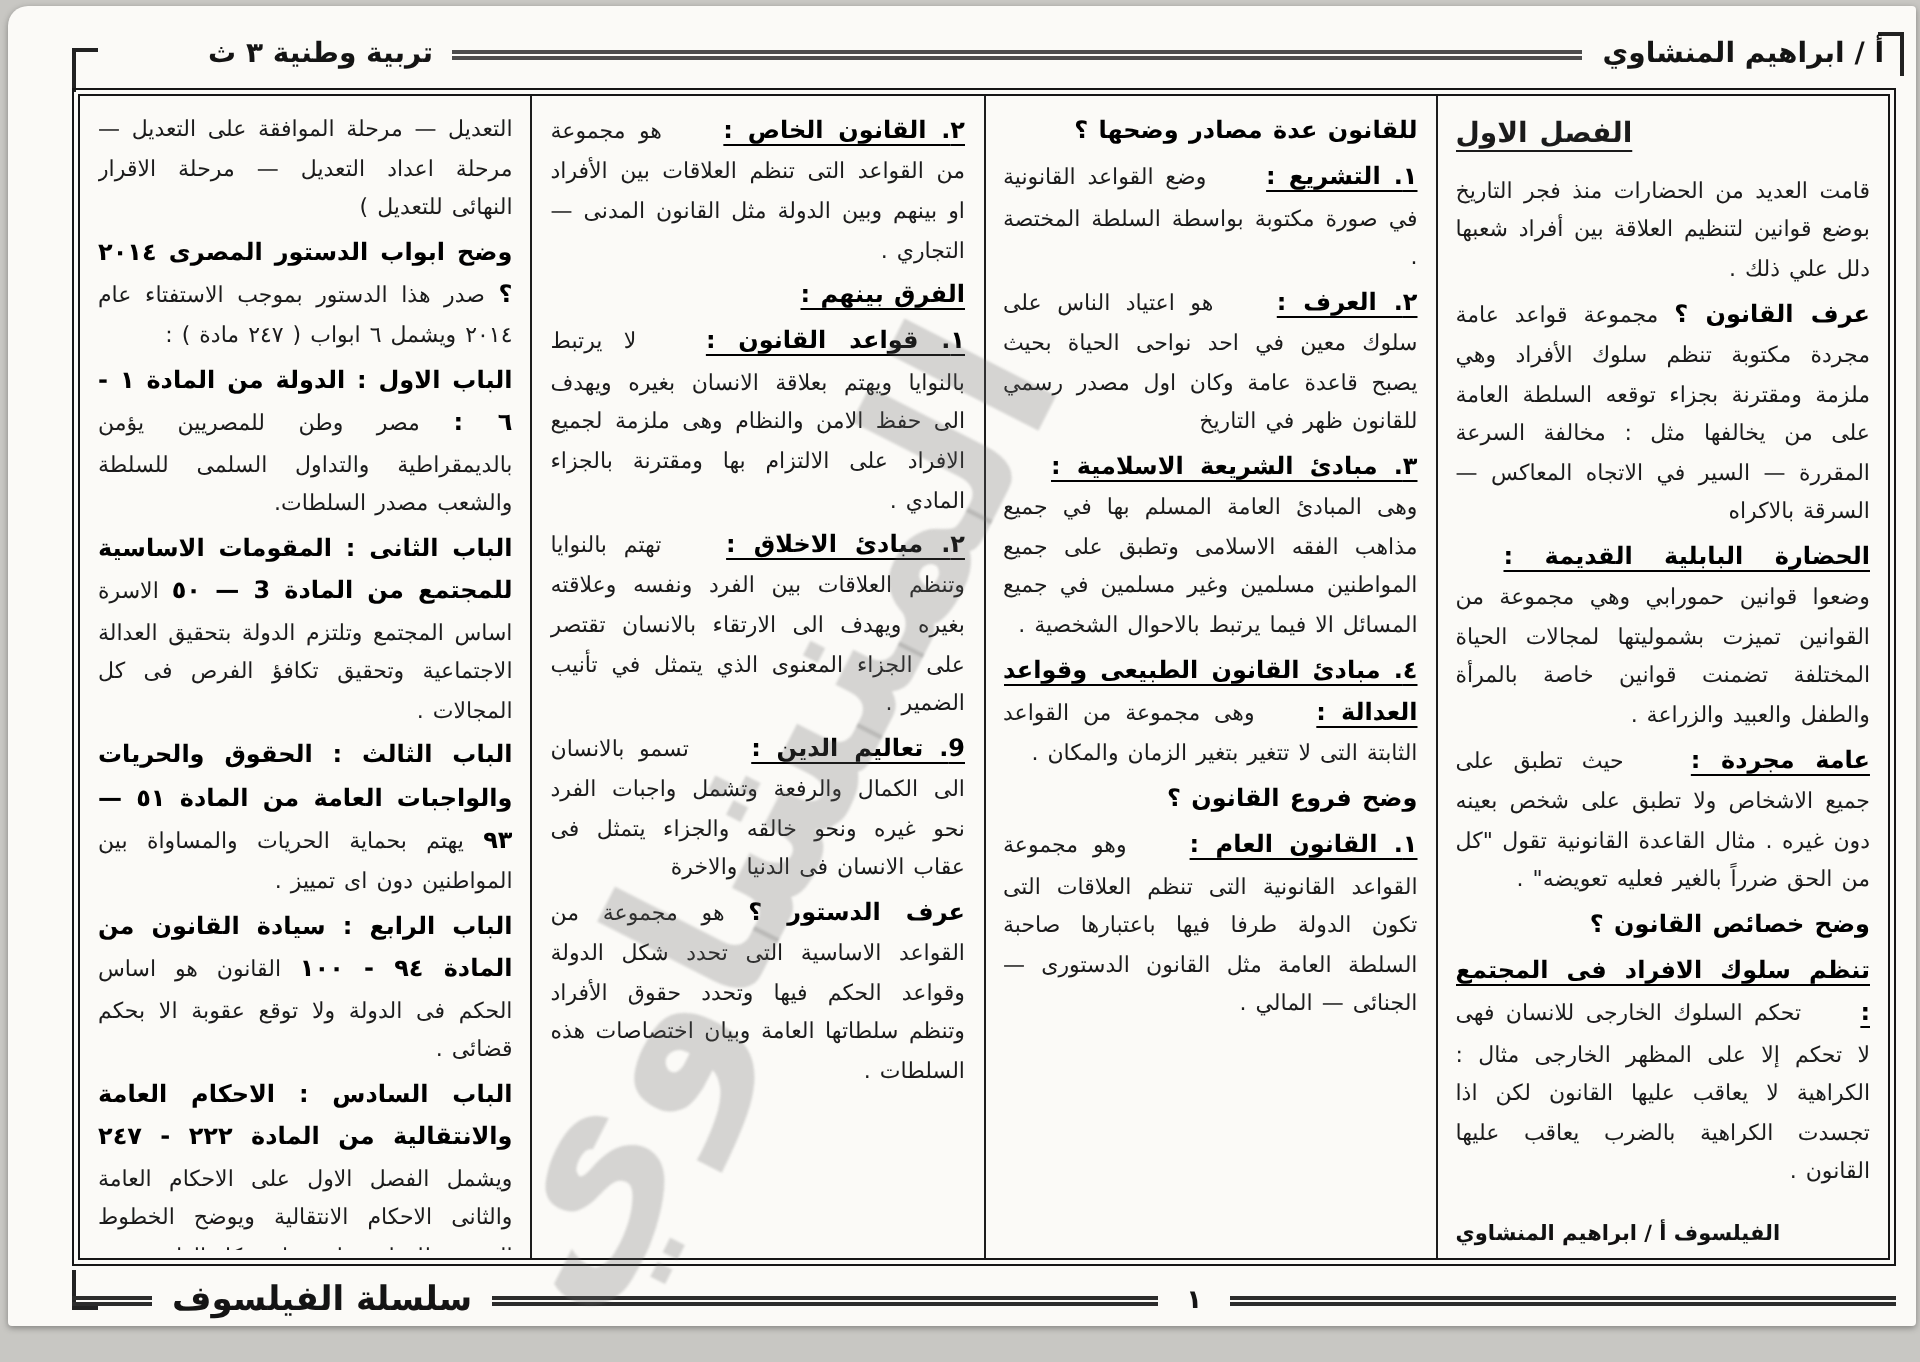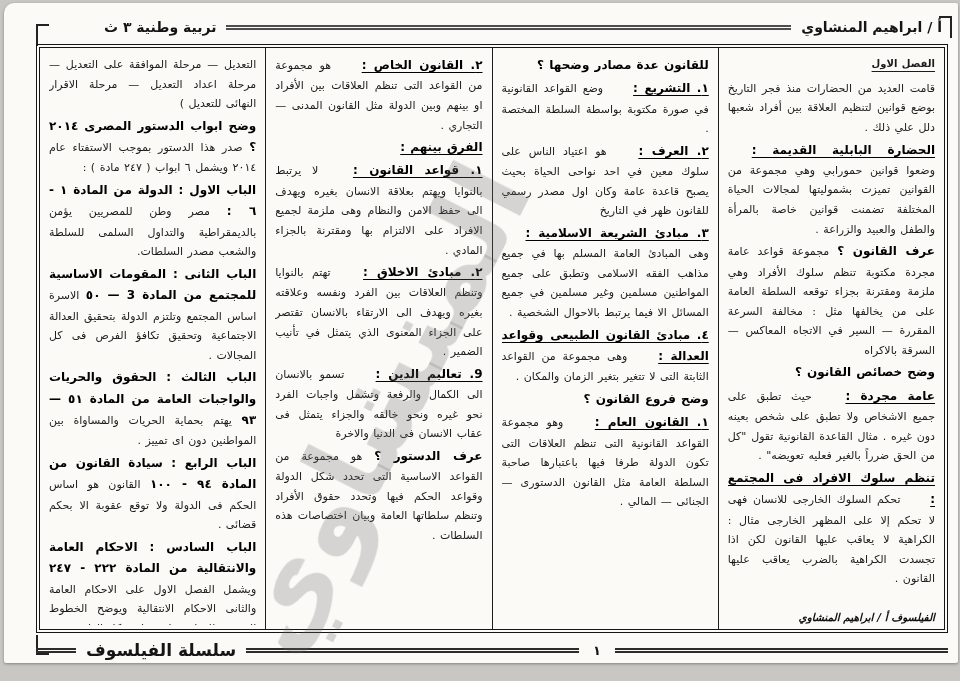--- a/index.html
+++ b/index.html
@@ -37,26 +37,26 @@
   }
   .column:not(:last-child){border-left:1.6px solid #1d1d1d;}
   .blocks{flex:1 1 auto;min-height:0;overflow:hidden;}
   .block{
     margin:2px 0;font-size:11px;line-height:1.78;color:#1b1b1b;
     text-align:justify;text-justify:inter-word;word-spacing:1px;
   }
   .lead{font-weight:700;font-size:12px;color:#000;}
   .lead.u{text-decoration:underline;text-underline-offset:3px;text-decoration-thickness:1.4px;margin-left:24px;}
   .block.title{
-    text-align:right;font-weight:700;font-size:10px;
+    text-align:left;font-weight:700;font-size:14px;
     text-decoration:underline;text-underline-offset:4px;margin:2px 0 6px 0;
   }
   .signature{
-    flex:0 0 auto;text-align:right;font-weight:700;font-size:10.5px;
-    color:#111;padding:6px 0 2px 0;font-style:italic;
+    flex:0 0 auto;text-align:left;font-weight:700;font-size:10.5px;
+    color:#111;padding:6px 0 2px 0;
   }
   
   .footer{
     position:absolute;left:36px;right:12px;bottom:20px;height:22px;
     display:flex;align-items:center;direction:rtl;gap:10px;
     font-weight:700;color:#141414;
   }
   .frule{flex:1 1 auto;height:5px;border-top:2px solid #2c2c2c;border-bottom:2px solid #2c2c2c;box-sizing:border-box;}
   .frule.stub{flex:0 0 40px;}
   .page-number{font-size:13px;padding:0 4px;}
@@ -84,24 +84,24 @@
   <span class="hrule"></span>
   <span>تربية وطنية ٣ ث</span>
   <span class="hrule short" style="visibility:hidden"></span>
 </div>
 
 <div class="frame">
   <div class="column">
     <div class="blocks">
         <p class="block title">الفصل الاول</p>
         <p class="block">قامت العديد من الحضارات منذ فجر التاريخ بوضع قوانين لتنظيم العلاقة بين أفراد شعبها دلل علي ذلك .</p>
+        <p class="block"><span class="lead">عرف القانون ؟</span> مجموعة قواعد عامة مجردة مكتوبة تنظم سلوك الأفراد وهي ملزمة ومقترنة بجزاء توقعه السلطة العامة على من يخالفها مثل : مخالفة السرعة المقررة — السير في الاتجاه المعاكس — السرقة بالاكراه</p>
         <p class="block"><span class="lead u">الحضارة البابلية القديمة :</span> وضعوا قوانين حمورابي وهي مجموعة من القوانين تميزت بشموليتها لمجالات الحياة المختلفة تضمنت قوانين خاصة بالمرأة والطفل والعبيد والزراعة .</p>
-        <p class="block"><span class="lead">عرف القانون ؟</span> مجموعة قواعد عامة مجردة مكتوبة تنظم سلوك الأفراد وهي ملزمة ومقترنة بجزاء توقعه السلطة العامة على من يخالفها مثل : مخالفة السرعة المقررة — السير في الاتجاه المعاكس — السرقة بالاكراه</p>
+        <p class="block"><span class="lead u">عامة مجردة :</span> حيث تطبق على جميع الاشخاص ولا تطبق على شخص بعينه دون غيره . مثال القاعدة القانونية تقول "كل من الحق ضرراً بالغير فعليه تعويضه" .</p>
         <p class="block"><span class="lead">وضح خصائص القانون ؟</span></p>
-        <p class="block"><span class="lead u">عامة مجردة :</span> حيث تطبق على جميع الاشخاص ولا تطبق على شخص بعينه دون غيره . مثال القاعدة القانونية تقول "كل من الحق ضرراً بالغير فعليه تعويضه" .</p>
         <p class="block"><span class="lead u">تنظم سلوك الافراد فى المجتمع :</span> تحكم السلوك الخارجى للانسان فهى لا تحكم إلا على المظهر الخارجى مثال : الكراهية لا يعاقب عليها القانون لكن اذا تجسدت الكراهية بالضرب يعاقب عليها القانون .</p>
       </div>
     <div class="signature">الفيلسوف أ / ابراهيم المنشاوي</div>
   </div>
   <div class="column">
     <div class="blocks">
         <p class="block"><span class="lead">للقانون عدة مصادر وضحها ؟</span></p>
         <p class="block"><span class="lead u">١. التشريع :</span> وضع القواعد القانونية في صورة مكتوبة بواسطة السلطة المختصة .</p>
         <p class="block"><span class="lead u">٢. العرف :</span> هو اعتياد الناس على سلوك معين في احد نواحى الحياة بحيث يصبح قاعدة عامة وكان اول مصدر رسمي للقانون ظهر في التاريخ</p>
         <p class="block"><span class="lead u">٣. مبادئ الشريعة الاسلامية :</span> وهى المبادئ العامة المسلم بها في جميع مذاهب الفقه الاسلامى وتطبق على جميع المواطنين مسلمين وغير مسلمين في جميع المسائل الا فيما يرتبط بالاحوال الشخصية .</p>

